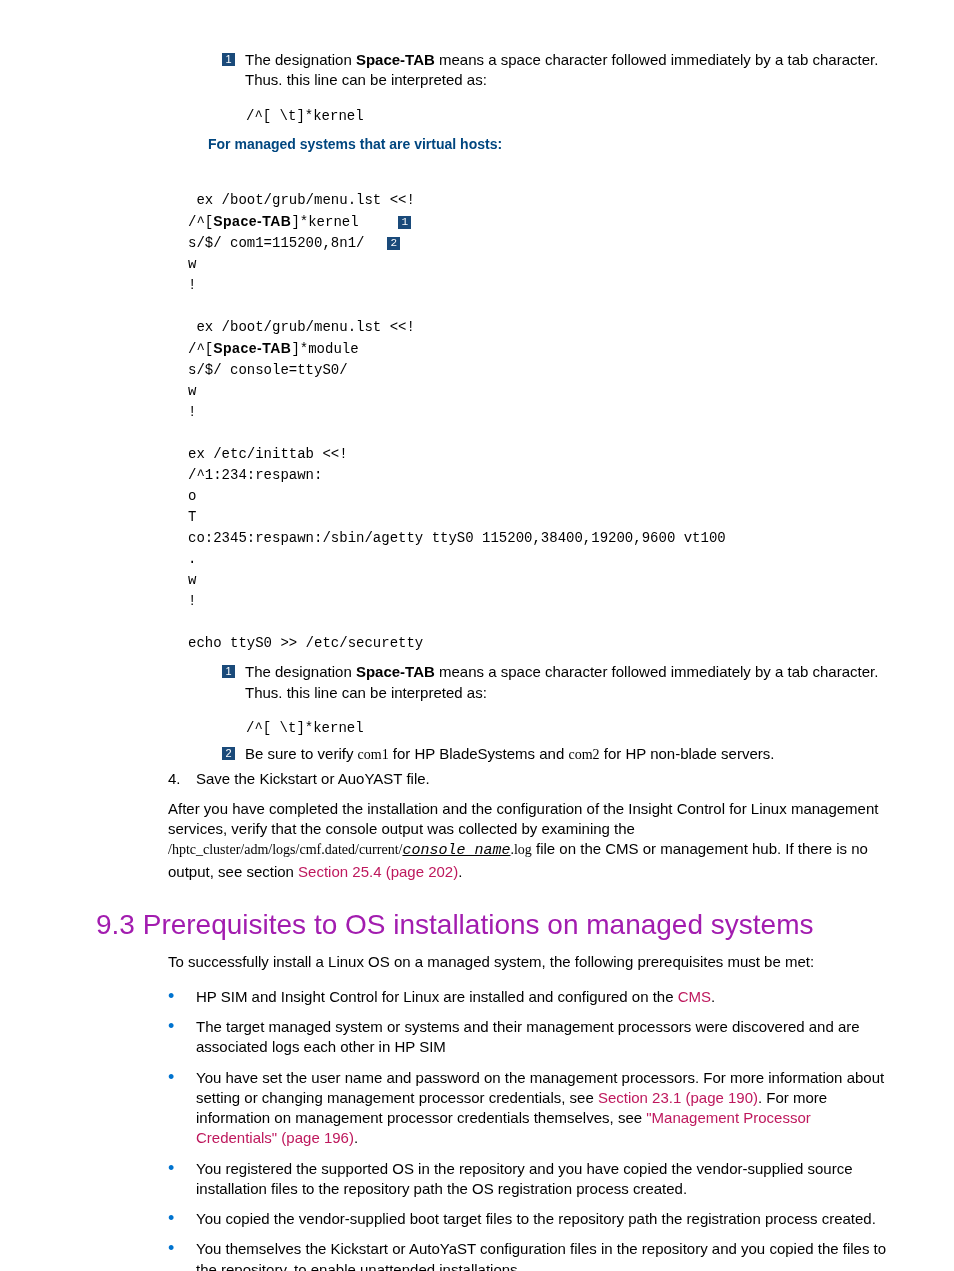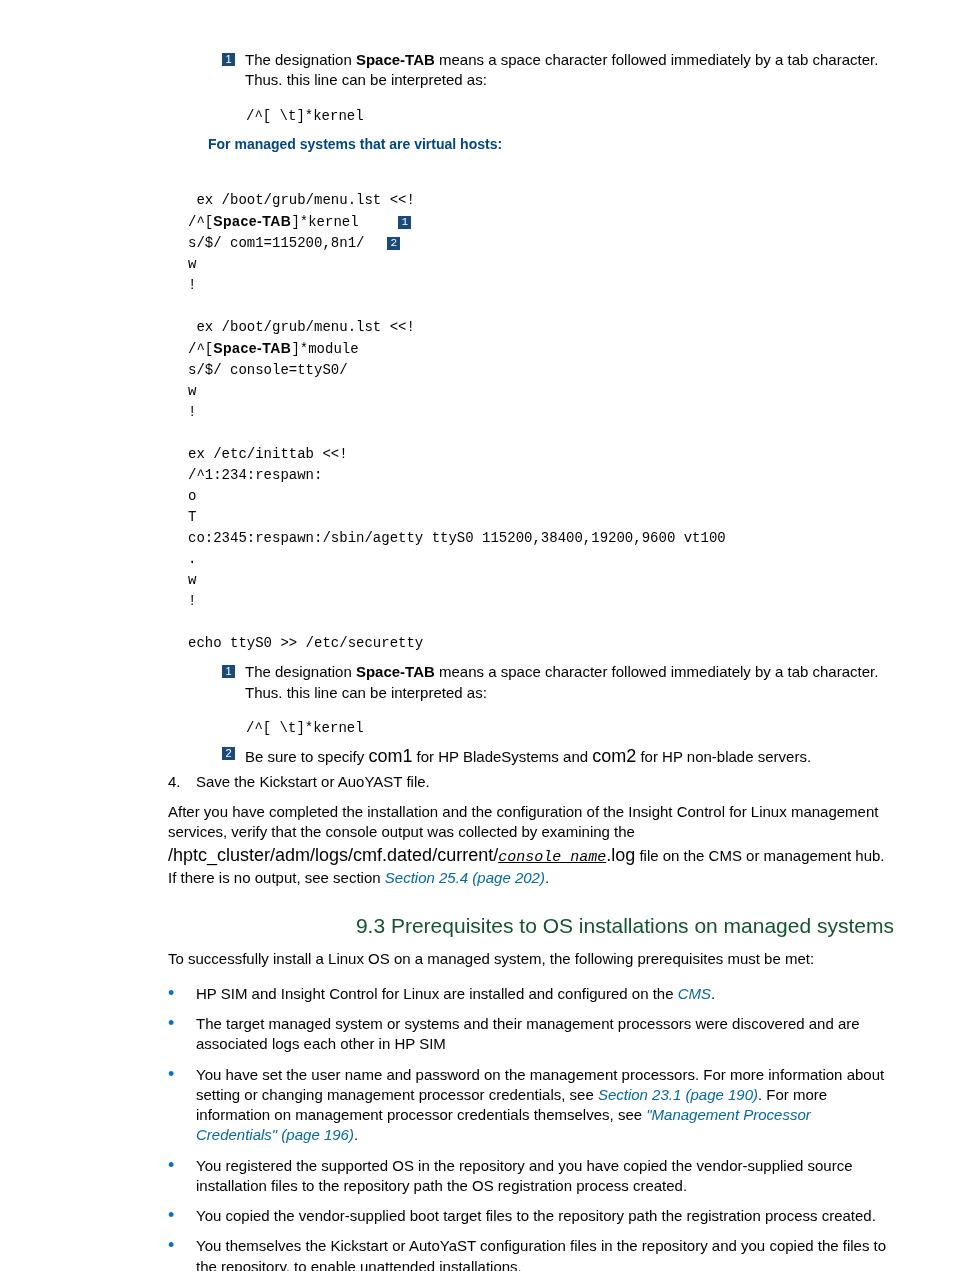--- a/index.html
+++ b/index.html
@@ -27,34 +27,34 @@
     flex-shrink: 0;
   }
   .callout-num.inline {
     display: inline-block;
     vertical-align: baseline;
     margin: 0 0 0 6px;
     position: relative;
     top: -1px;
   }
   .callout-text { flex: 1; }
-  .mono { font-family: Liberation Sans, sans-serif; font-size: 18px; }
+  .mono { font-family: Liberation Serif, serif; font-size: 14px; }
   .mono-line { font-family: "Courier New", monospace; font-size: 14px; margin-left: 186px; margin-top:16px; margin-bottom:6px;}
   .subhead { color: #00467f; font-weight: bold; margin-left: 128px; margin-top: 10px; margin-bottom:4px; font-size:14px;padding-left:20px;}
   .code-block { font-family: "Courier New", monospace; font-size: 14px; margin-left: 128px; white-space: pre; line-height:1.5;margin-top:36px; }
   .space-tab { font-family: Arial, sans-serif; font-weight:bold; letter-spacing:0.5px; }
   .step-row { display:flex; margin-left:108px; margin-top:4px; }
   .step-num { width:28px; flex-shrink:0; }
   .para { margin-left:108px; margin-top:10px; }
-  h2.section { color:#14532d; font-weight:normal; font-size:21px; margin:24px 0 8px 36px;text-align:right; }
+  h2.section { color:#a21caf; font-weight:normal; font-size:28px; margin:24px 0 8px 36px; }
   .bullets { margin-left:108px; padding:0; list-style:none; }
   .bullets li { display:flex; margin-top:10px; }
   .bullets li .dot { color:#0073cf; font-size:18px; line-height:18px; width:28px; flex-shrink:0; }
   .bullets li .txt { flex:1; }
-  a.link { color:#0369a1; text-decoration:none;font-style:italic; }
+  a.link { color:#be185d; text-decoration:none; }
   .italic-mono { font-style:italic; font-family:"Courier New",monospace;text-decoration:underline; }
 </style>
 </head>
 <body>
 
 <div class="callout-row">
   <span class="callout-num">1</span>
   <div class="callout-text">
     <span>The designation </span><b>Space-TAB</b><span> means a space character followed immediately by a tab character. Thus. this line can be interpreted as:</span>
   </div>
@@ -92,21 +92,21 @@
   <span class="callout-num">1</span>
   <div class="callout-text">
     <span>The designation </span><b>Space-TAB</b><span> means a space character followed immediately by a tab character. Thus. this line can be interpreted as:</span>
   </div>
 </div>
 <div class="mono-line">/^[ \t]*kernel</div>
 
 <div class="callout-row">
   <span class="callout-num">2</span>
   <div class="callout-text">
-    <span>Be sure to specify </span><span class="mono">com1</span><span> for HP BladeSystems and </span><span class="mono">com2</span><span> for HP non-blade servers.</span>
+    <span>Be sure to verify </span><span class="mono">com1</span><span> for HP BladeSystems and </span><span class="mono">com2</span><span> for HP non-blade servers.</span>
   </div>
 </div>
 
 <div class="step-row">
   <div class="step-num">4.</div>
   <div>Save the Kickstart or AuoYAST file.</div>
 </div>
 
 <div class="para">
   <span>After you have completed the installation and the configuration of the Insight Control for Linux management services, verify that the console output was collected by examining the </span><span class="mono">/hptc_cluster/adm/logs/cmf.dated/current/</span><span class="italic-mono">console_name</span><span class="mono">.log</span><span> file on the CMS or management hub. If there is no output, see section </span><a class="link" href="#">Section 25.4 (page 202)</a><span>.</span>

